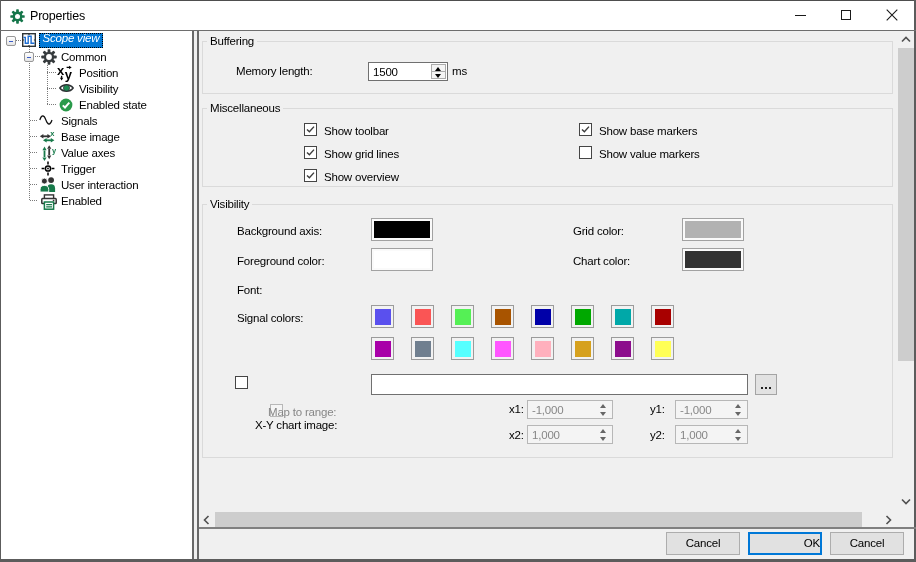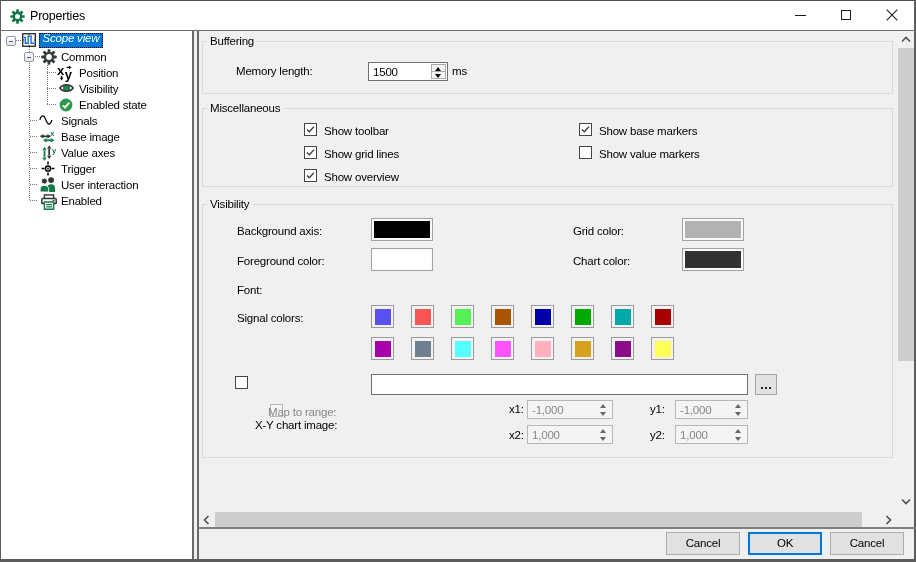--- a/index.html
+++ b/index.html
@@ -341,15 +341,15 @@
       <path d="M5.5,1 L1.5,5 L5.5,9" fill="none" stroke="#505050" stroke-width="1.6"></path>
     </svg>
   <div class="abs" style="left:215px;top:512px;width:647px;height:15px;background:#cdcdcd;"></div>
   <svg class="abs" style="left:885px;top:515px;" width="7" height="10" viewBox="0 0 7 10">
       <path d="M1.5,1 L5.5,5 L1.5,9" fill="none" stroke="#505050" stroke-width="1.6"></path>
     </svg>
 
   <div class="abs" style="left:198.5px;top:527px;width:717px;height:1.5px;background:#808080;"></div>
   <div class="abs" style="left:198.5px;top:528.5px;width:715.5px;height:30.5px;background:#f0f0f0;"></div>
   <div class="btn" style="left:666px;top:532px;">Cancel</div>
-  <div class="btn" style="left:748px;top:532px;border:2px solid #0078d7;line-height:19px;">OK</div>
+  <div class="btn" style="left:748px;top:532px;border:2px solid #0078d7;line-height:19px;text-align:right;">OK</div>
   <div class="btn" style="left:830px;top:532px;">Cancel</div>
 </div>
 
 </body></html>

